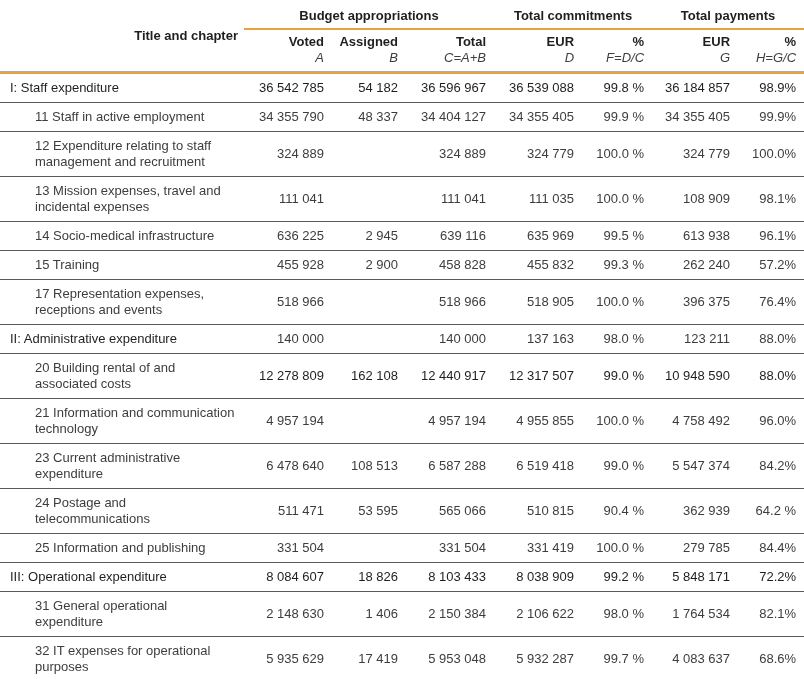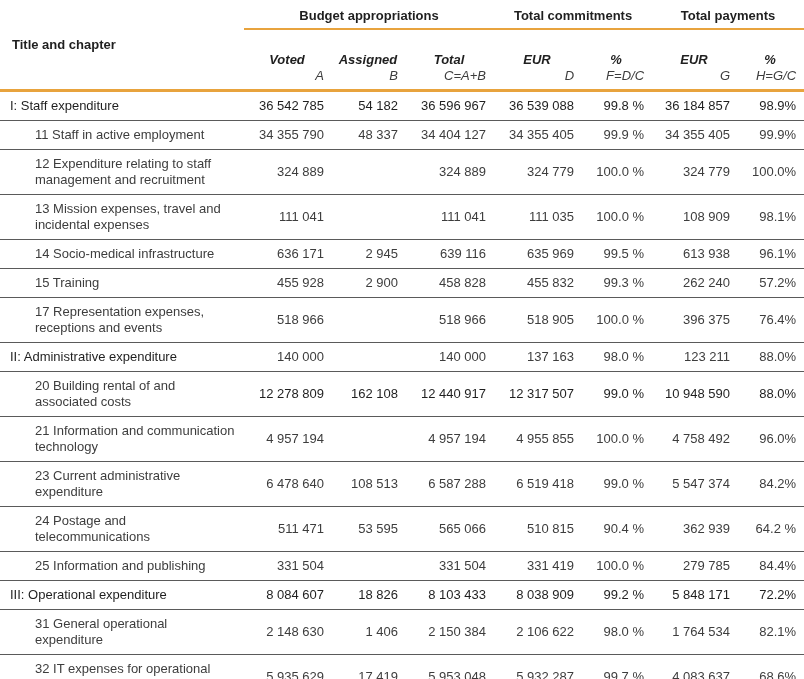--- a/index.html
+++ b/index.html
@@ -23,37 +23,36 @@
     color: var(--text);
   }
   .budget-table th, .budget-table td {
     padding: 6px 6px;
     line-height: 16px;
     vertical-align: middle;
   }
   
   thead th { color: var(--text-bold); font-weight: bold; }
   th.title-cell {
-    text-align: left;
-    padding-left: 12px;
+    text-align: right;
+    padding-left: 22px;
     vertical-align: middle;
     border-bottom: 3px solid var(--accent);
   }
   tr.group-row th.group-cell {
     text-align: center;
     border-bottom: 2px solid var(--accent);
     padding-top: 8px;
     padding-bottom: 4px;
   }
   tr.colname-row th {
-    text-align: center;
+    text-align: right;
     padding-right: 8px;
-    padding-top: 22px;
+    padding-top: 4px;
     padding-bottom: 0;
-    font-style: italic;
   }
   tr.letter-row th {
     text-align: right;
     padding-right: 8px;
     font-weight: normal;
     font-style: italic;
     color: var(--text);
     padding-top: 0;
     padding-bottom: 5px;
     border-bottom: 3px solid var(--accent);
@@ -143,21 +142,21 @@
         <td class="num">111 041</td>
         <td class="num"></td>
         <td class="num">111 041</td>
         <td class="num">111 035</td>
         <td class="num">100.0 %</td>
         <td class="num">108 909</td>
         <td class="num">98.1%</td>
       </tr>
       <tr>
         <td class="label indent">14 Socio-medical infrastructure</td>
-        <td class="num">636 171</td>
+        <td class="num">636 225</td>
         <td class="num">2 945</td>
         <td class="num">639 116</td>
         <td class="num">635 969</td>
         <td class="num">99.5 %</td>
         <td class="num">613 938</td>
         <td class="num">96.1%</td>
       </tr>
       <tr>
         <td class="label indent">15 Training</td>
         <td class="num">455 928</td>

